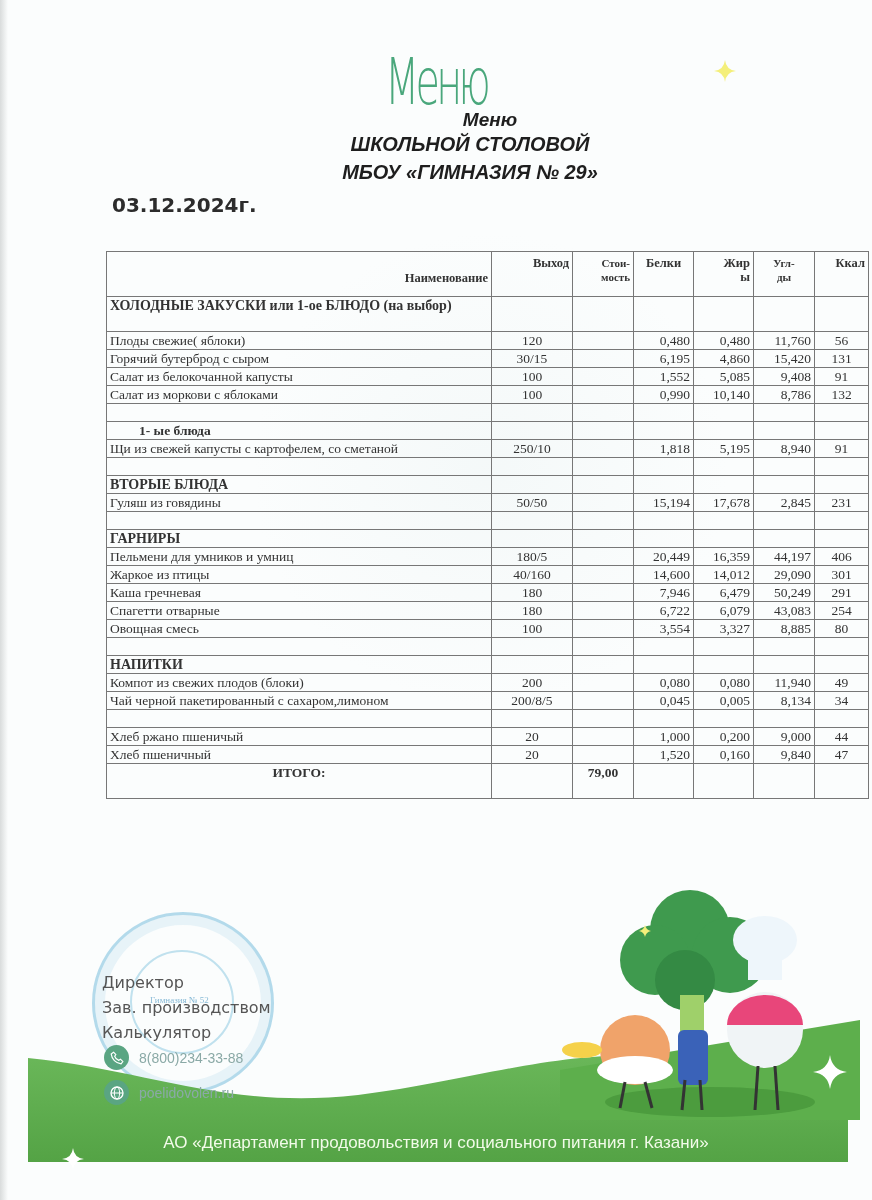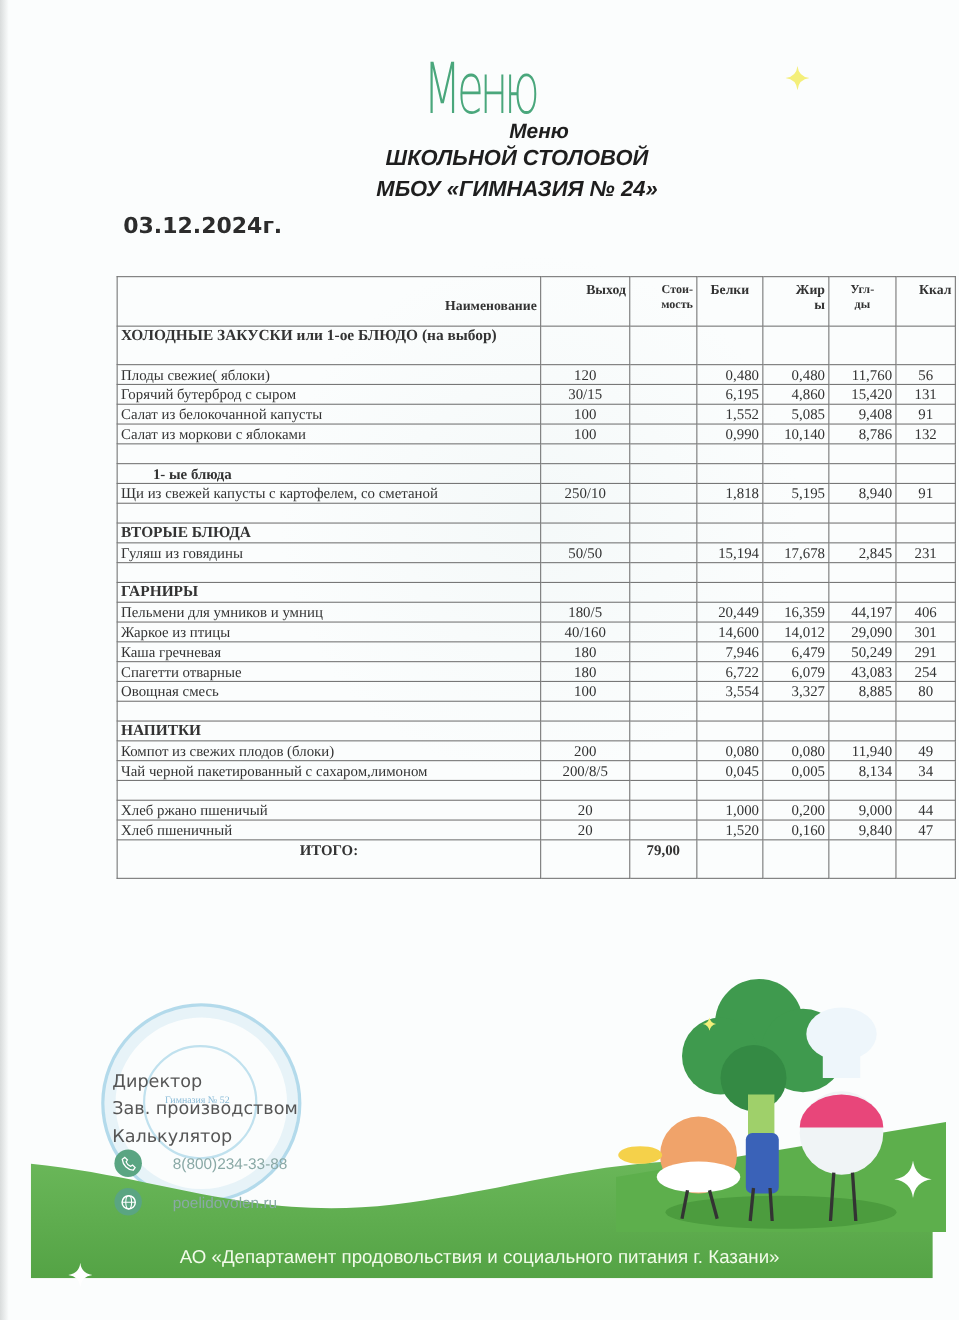--- a/index.html
+++ b/index.html
@@ -48,21 +48,21 @@
   .stamp { position: absolute; left: 92px; top: 912px; width: 176px; height: 176px; border-radius: 50%;
     border: 3px solid rgba(120,190,220,0.55); box-shadow: inset 0 0 0 10px rgba(120,190,220,0.15); }
   .stamp-inner { position: absolute; left: 130px; top: 950px; width: 100px; height: 100px; border-radius: 50%;
     border: 2px solid rgba(120,190,220,0.45); }
   .stamp-text { position: absolute; left: 150px; top: 995px; font-size: 9px; color: rgba(90,160,200,0.7);
     font-family: "Liberation Serif", serif; }
 
   .signers { position: absolute; left: 102px; top: 970px; font-family: "DejaVu Sans", sans-serif;
     font-size: 16px; color: #555; line-height: 25px; }
   .contact { position: absolute; left: 104px; font-family: "Liberation Sans", sans-serif; font-size: 14px;
-    color: #7aa; display: flex; align-items: center; gap: 28px; }
+    color: #7aa; display: flex; align-items: center; gap: 10px; }
   .contact .ico { width: 25px; height: 25px; border-radius: 50%; background: #5aa582; display: flex;
     align-items: center; justify-content: center; }
   .contact .txt { color: #8aa9a6; }
 
   .footer-green { position: absolute; left: 28px; top: 1050px; width: 820px; height: 112px; overflow: hidden; }
   .footer-text { position: absolute; left: 0; top: 1133px; width: 872px; text-align: center;
     font-family: "Liberation Sans", sans-serif; font-size: 17px; color: #f2fbe9; }
 
   .illus { position: absolute; left: 560px; top: 870px; width: 300px; height: 250px; }
 </style>
@@ -73,21 +73,21 @@
 <div class="watermark-circle"></div>
 
 <div class="logo-menu">Меню</div>
 <svg class="sparkle" style="left:714px;top:60px;" viewBox="0 0 20 20">
   <path d="M10 0 Q11 9 20 10 Q11 11 10 20 Q9 11 0 10 Q9 9 10 0Z" fill="#f4ef7a"></path>
 </svg>
 
 <div class="title-block">
   <div class="l1">Меню</div>
   <div>ШКОЛЬНОЙ СТОЛОВОЙ</div>
-  <div>МБОУ «ГИМНАЗИЯ № 24»</div>
+  <div>МБОУ «ГИМНАЗИЯ № 29»</div>
 </div>
 
 <div class="date">03.12.2024г.</div>
 
 <table class="menu">
   <tbody>
       <tr>
     <th class="c-name name-h">Наименование</th>
     <th class="c-out">Выход</th>
     <th class="c-cost small"><span>Стои-</span><br><span>мость</span></th>

